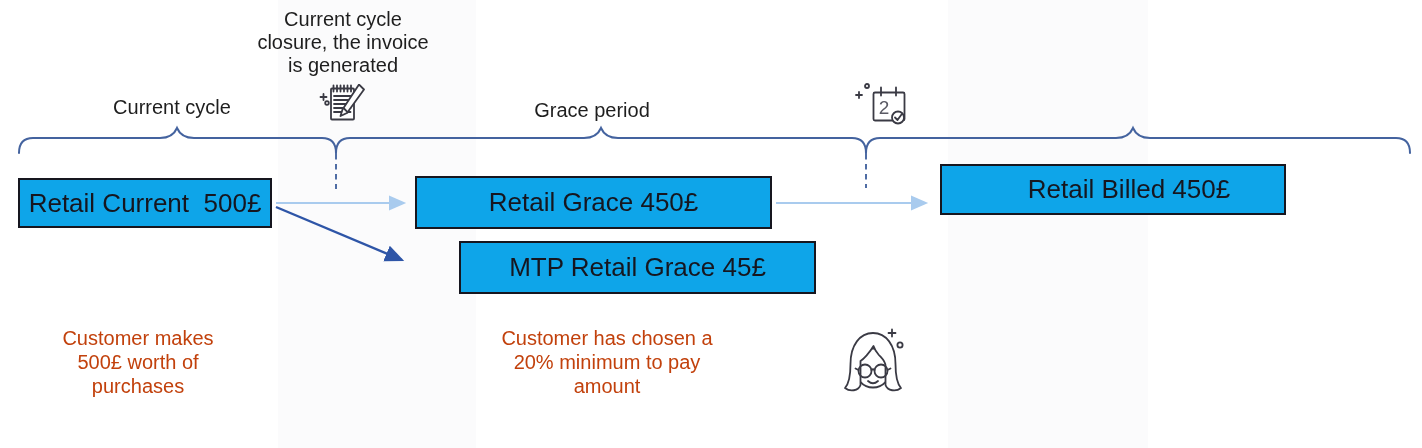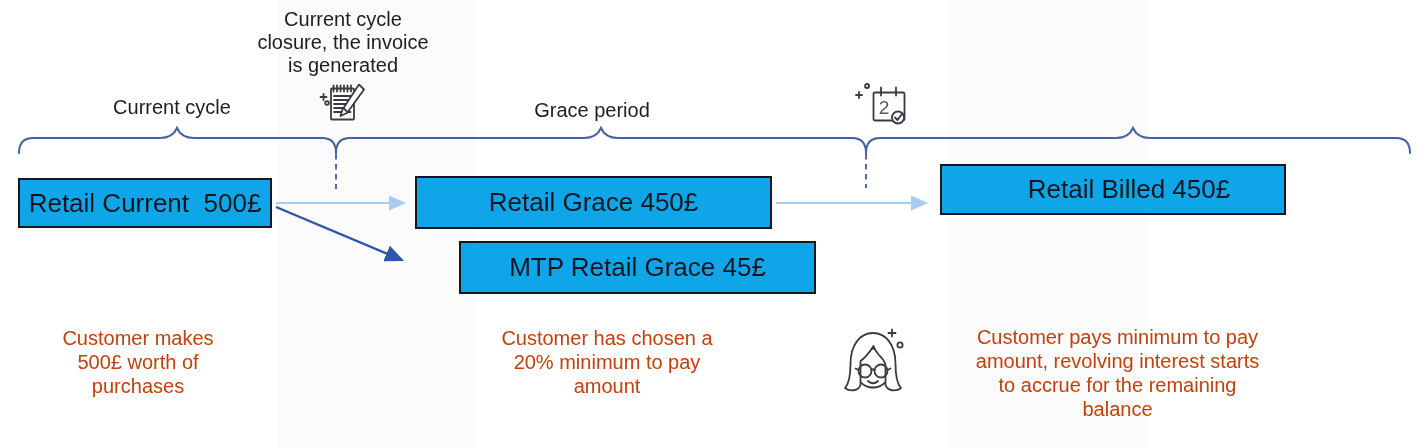--- a/index.html
+++ b/index.html
@@ -106,15 +106,14 @@
       <circle class="ic" cx="48" cy="51" r="6.5"></circle>
       <path class="ic" d="M38.5,50 Q40,48.5 41.5,50 M25.5,50 L22.5,48.5 M54.5,50 L57.5,48.5"></path>
       <path class="ic" d="M35,61 Q40,65.5 45,61"></path>
       <path class="ic" d="M55.5,13 h7 M59,9.5 v7"></path>
       <circle class="ic" cx="67" cy="25" r="2.6"></circle>
     </svg>
   </div>
 
   <div class="note" style="left:53px;top:326px;width:170px;">Customer makes 500£ worth of purchases</div>
   <div class="note" style="left:497px;top:326px;width:220px;">Customer has chosen a 20% minimum to pay amount</div>
-  <div class="note" style="left:965px;top:325px;width:305px;">Customer pays minimum to pay amount, revolving interest starts to accrue for the remaining balance</div>
 
 </div>
 
 </body></html>

